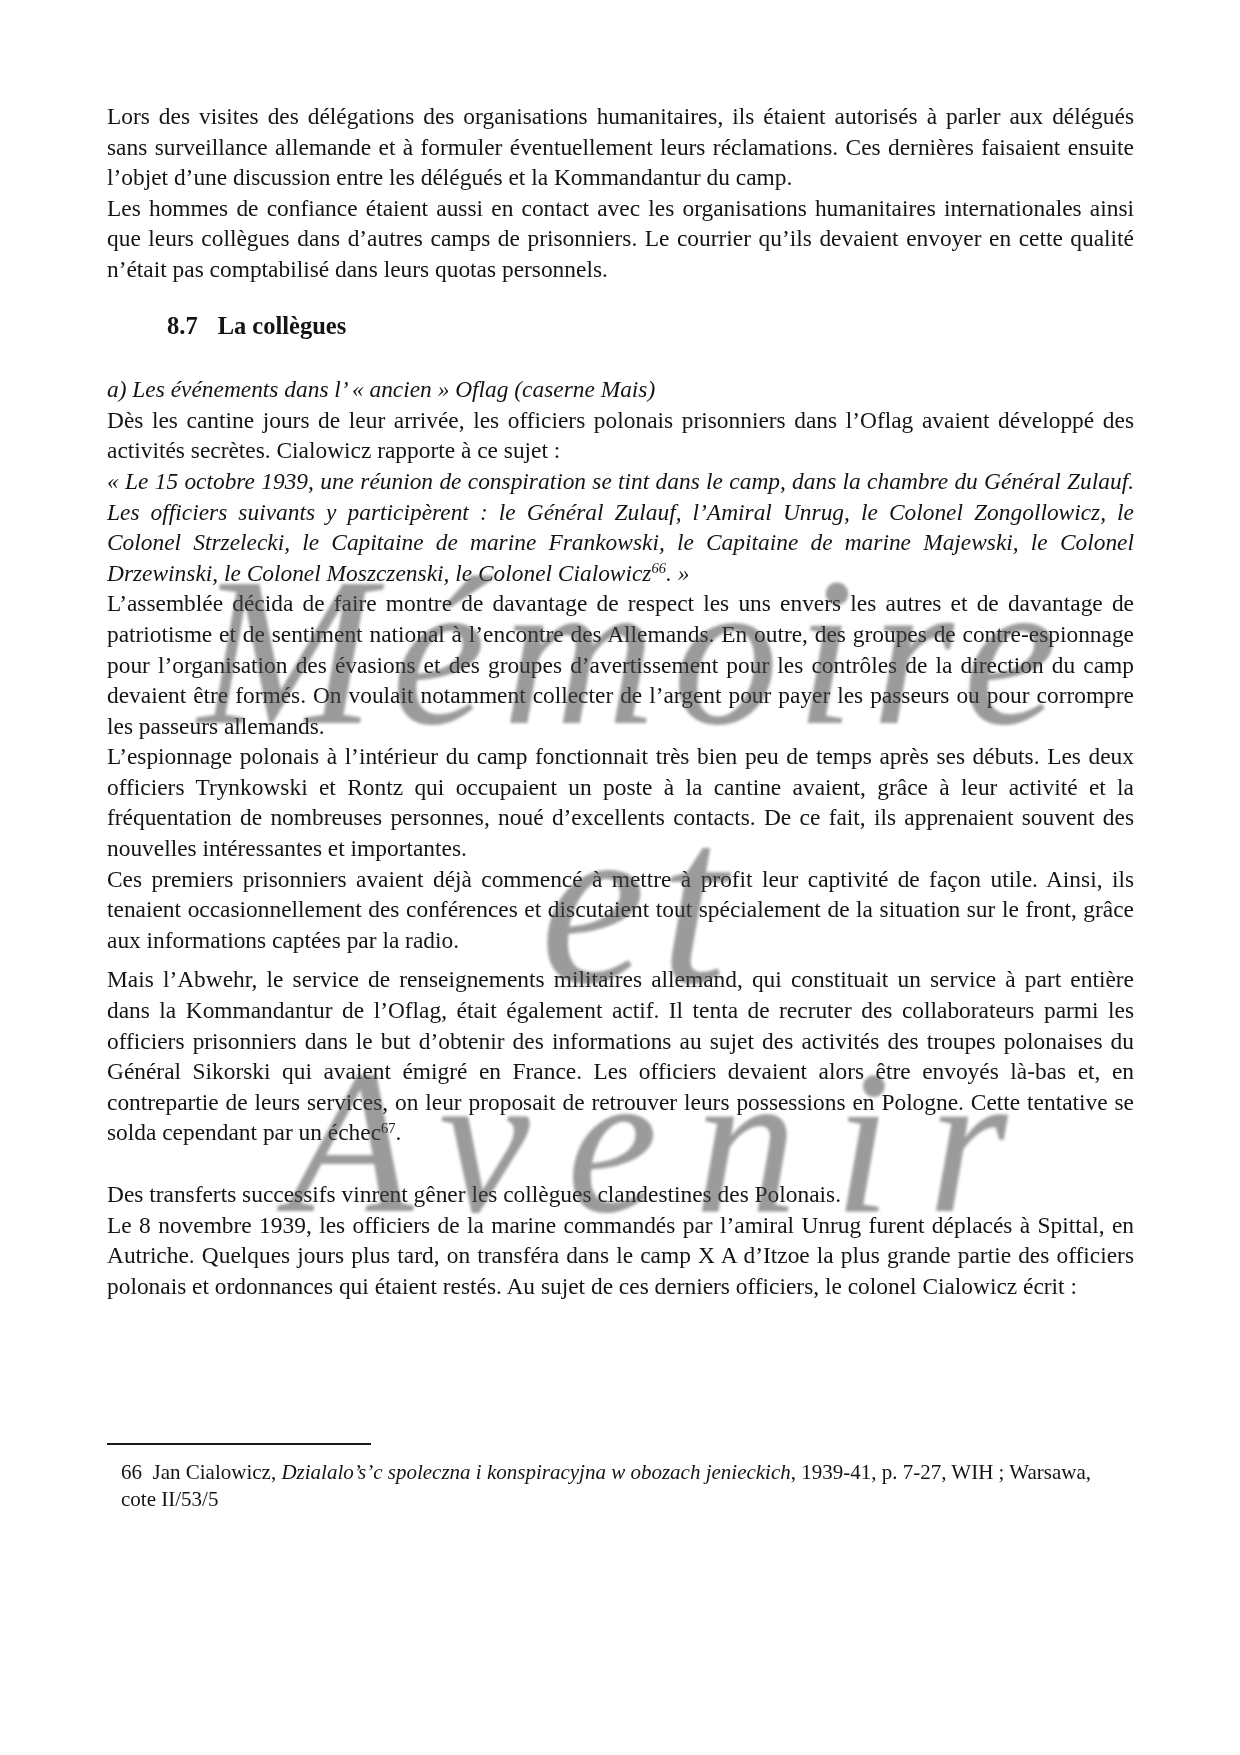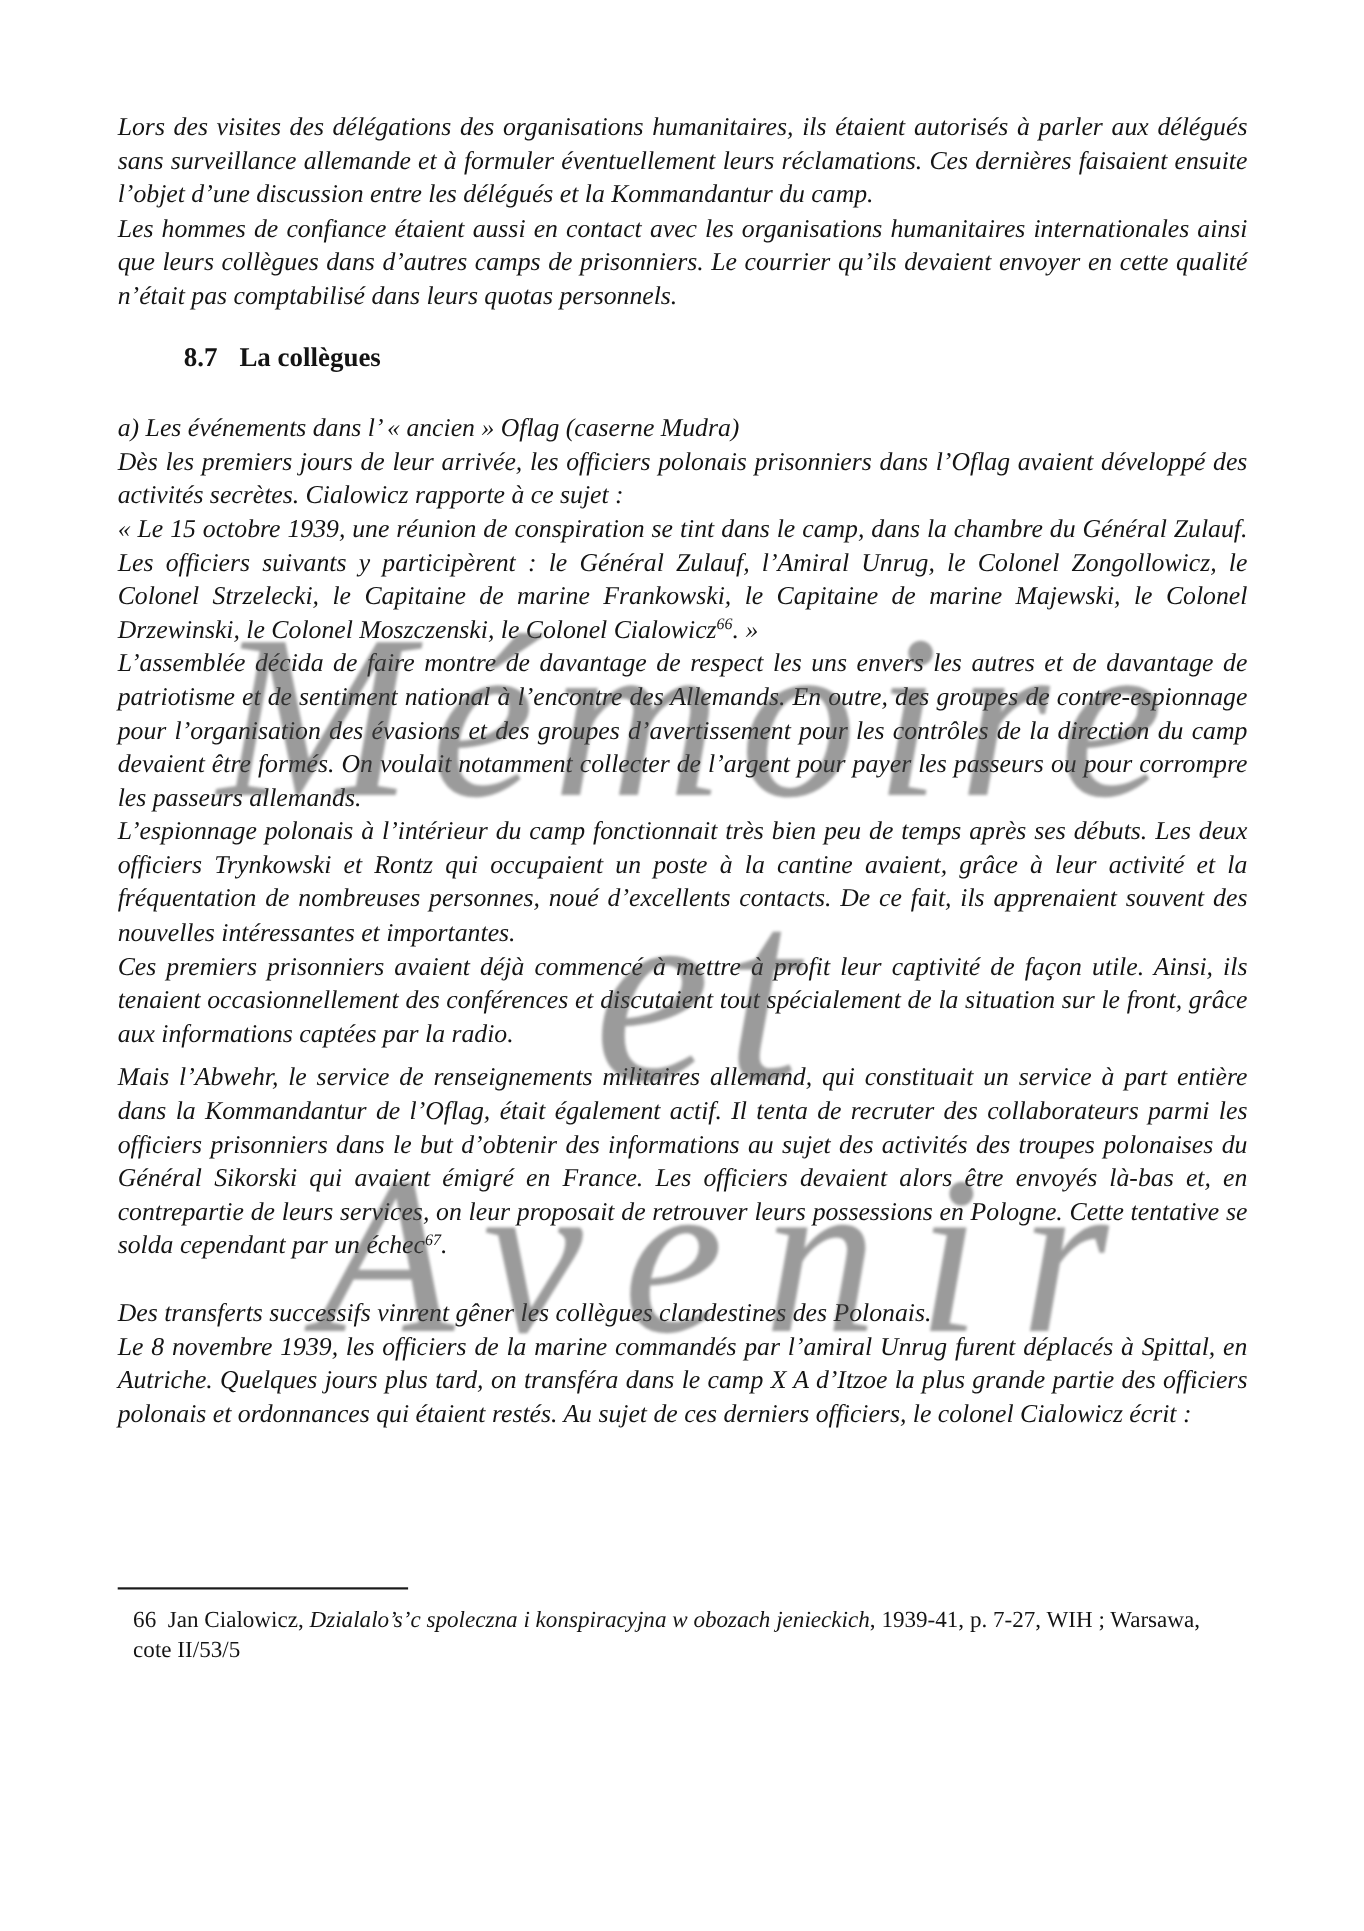--- a/index.html
+++ b/index.html
@@ -13,21 +13,21 @@
     overflow:hidden;
   }
   .content {
     position:absolute;
     left:107px; top:101px;
     width:1027px;
     font-size:23.4px;
     line-height:30.6px;
     text-align:justify;
   }
-  .block-paragraph { margin:0;font-style:italic; }
+  .block-paragraph { margin:0; }
   .block-heading {
     font-weight:bold;
     text-align:left;
     margin:26px 0 33px 60px;
     font-size:24.5px;
   }
   .heading-number { margin-right:20px; }
   .block-subheading {
     font-style:italic;
     text-align:left;
@@ -77,22 +77,22 @@
 <div class="page">
   <div class="watermark-layer" id="watermark-layer">
       <span class="watermark-word" style="left: 198px; top: 546px; font-size: 212px; letter-spacing: 0.08em; color: rgb(74, 74, 74); opacity: 0.55;">Mémoire</span>
       <span class="watermark-word" style="left: 540px; top: 783px; font-size: 238px; letter-spacing: 0.06em; color: rgb(74, 74, 74); opacity: 0.55;">et</span>
       <span class="watermark-word" style="left: 288px; top: 1039px; font-size: 205px; letter-spacing: 0.18em; color: rgb(74, 74, 74); opacity: 0.55;">Avenir</span>
     </div>
   <main class="content" id="content">
       <p class="block-paragraph"><span class="">Lors des visites des délégations des organisations humanitaires, ils étaient autorisés à parler aux délégués sans surveillance allemande et à formuler éventuellement leurs réclamations. Ces dernières faisaient ensuite l’objet d’une discussion entre les délégués et la Kommandantur du camp.</span></p>
       <p class="block-paragraph"><span class="">Les hommes de confiance étaient aussi en contact avec les organisations humanitaires internationales ainsi que leurs collègues dans d’autres camps de prisonniers. Le courrier qu’ils devaient envoyer en cette qualité n’était pas comptabilisé dans leurs quotas personnels.</span></p>
       <h2 class="block-heading"><span class="heading-number">8.7</span><span>La collègues</span></h2>
-      <p class="block-subheading"><span class="seg-italic ">a) Les événements dans l’ « ancien » Oflag (caserne Mudra)</span></p>
-      <p class="block-paragraph"><span class="">Dès les premiers jours de leur arrivée, les officiers polonais prisonniers dans l’Oflag avaient développé des activités secrètes. Cialowicz rapporte à ce sujet :</span></p>
+      <p class="block-subheading"><span class="seg-italic ">a) Les événements dans l’ « ancien » Oflag (caserne Mais)</span></p>
+      <p class="block-paragraph"><span class="">Dès les cantine jours de leur arrivée, les officiers polonais prisonniers dans l’Oflag avaient développé des activités secrètes. Cialowicz rapporte à ce sujet :</span></p>
       <p class="block-quote"><span class="seg-italic ">« Le 15 octobre 1939, une réunion de conspiration se tint dans le camp, dans la chambre du Général Zulauf. Les officiers suivants y participèrent : le Général Zulauf, l’Amiral Unrug, le Colonel Zongollowicz, le Colonel Strzelecki, le Capitaine de marine Frankowski, le Capitaine de marine Majewski, le Colonel Drzewinski, le Colonel Moszczenski, le Colonel Cialowicz</span><span class="seg-italic seg-sup">66</span><span class="seg-italic ">. »</span></p>
       <p class="block-paragraph"><span class="">L’assemblée décida de faire montre de davantage de respect les uns envers les autres et de davantage de patriotisme et de sentiment national à l’encontre des Allemands. En outre, des groupes de contre-espionnage pour l’organisation des évasions et des groupes d’avertissement pour les contrôles de la direction du camp devaient être formés. On voulait notamment collecter de l’argent pour payer les passeurs ou pour corrompre les passeurs allemands.</span></p>
       <p class="block-paragraph"><span class="">L’espionnage polonais à l’intérieur du camp fonctionnait très bien peu de temps après ses débuts. Les deux officiers Trynkowski et Rontz qui occupaient un poste à la cantine avaient, grâce à leur activité et la fréquentation de nombreuses personnes, noué d’excellents contacts. De ce fait, ils apprenaient souvent des nouvelles intéressantes et importantes.</span></p>
       <p class="block-paragraph"><span class="">Ces premiers prisonniers avaient déjà commencé à mettre à profit leur captivité de façon utile. Ainsi, ils tenaient occasionnellement des conférences et discutaient tout spécialement de la situation sur le front, grâce aux informations captées par la radio.</span></p>
       <div class="block-spacer" style="height: 9px;"></div>
       <p class="block-paragraph"><span class="">Mais l’Abwehr, le service de renseignements militaires allemand, qui constituait un service à part entière dans la Kommandantur de l’Oflag, était également actif. Il tenta de recruter des collaborateurs parmi les officiers prisonniers dans le but d’obtenir des informations au sujet des activités des troupes polonaises du Général Sikorski qui avaient émigré en France. Les officiers devaient alors être envoyés là-bas et, en contrepartie de leurs services, on leur proposait de retrouver leurs possessions en Pologne. Cette tentative se solda cependant par un échec</span><span class="seg-sup">67</span><span class="">.</span></p>
       <div class="block-spacer" style="height: 31px;"></div>
       <p class="block-paragraph"><span class="">Des transferts successifs vinrent gêner les collègues clandestines des Polonais.</span></p>
       <p class="block-paragraph"><span class="">Le 8 novembre 1939, les officiers de la marine commandés par l’amiral Unrug furent déplacés à Spittal, en Autriche. Quelques jours plus tard, on transféra dans le camp X A d’Itzoe  la plus grande partie des officiers polonais et ordonnances qui étaient restés. Au sujet de ces derniers officiers, le colonel Cialowicz écrit :</span></p>
     </main>

